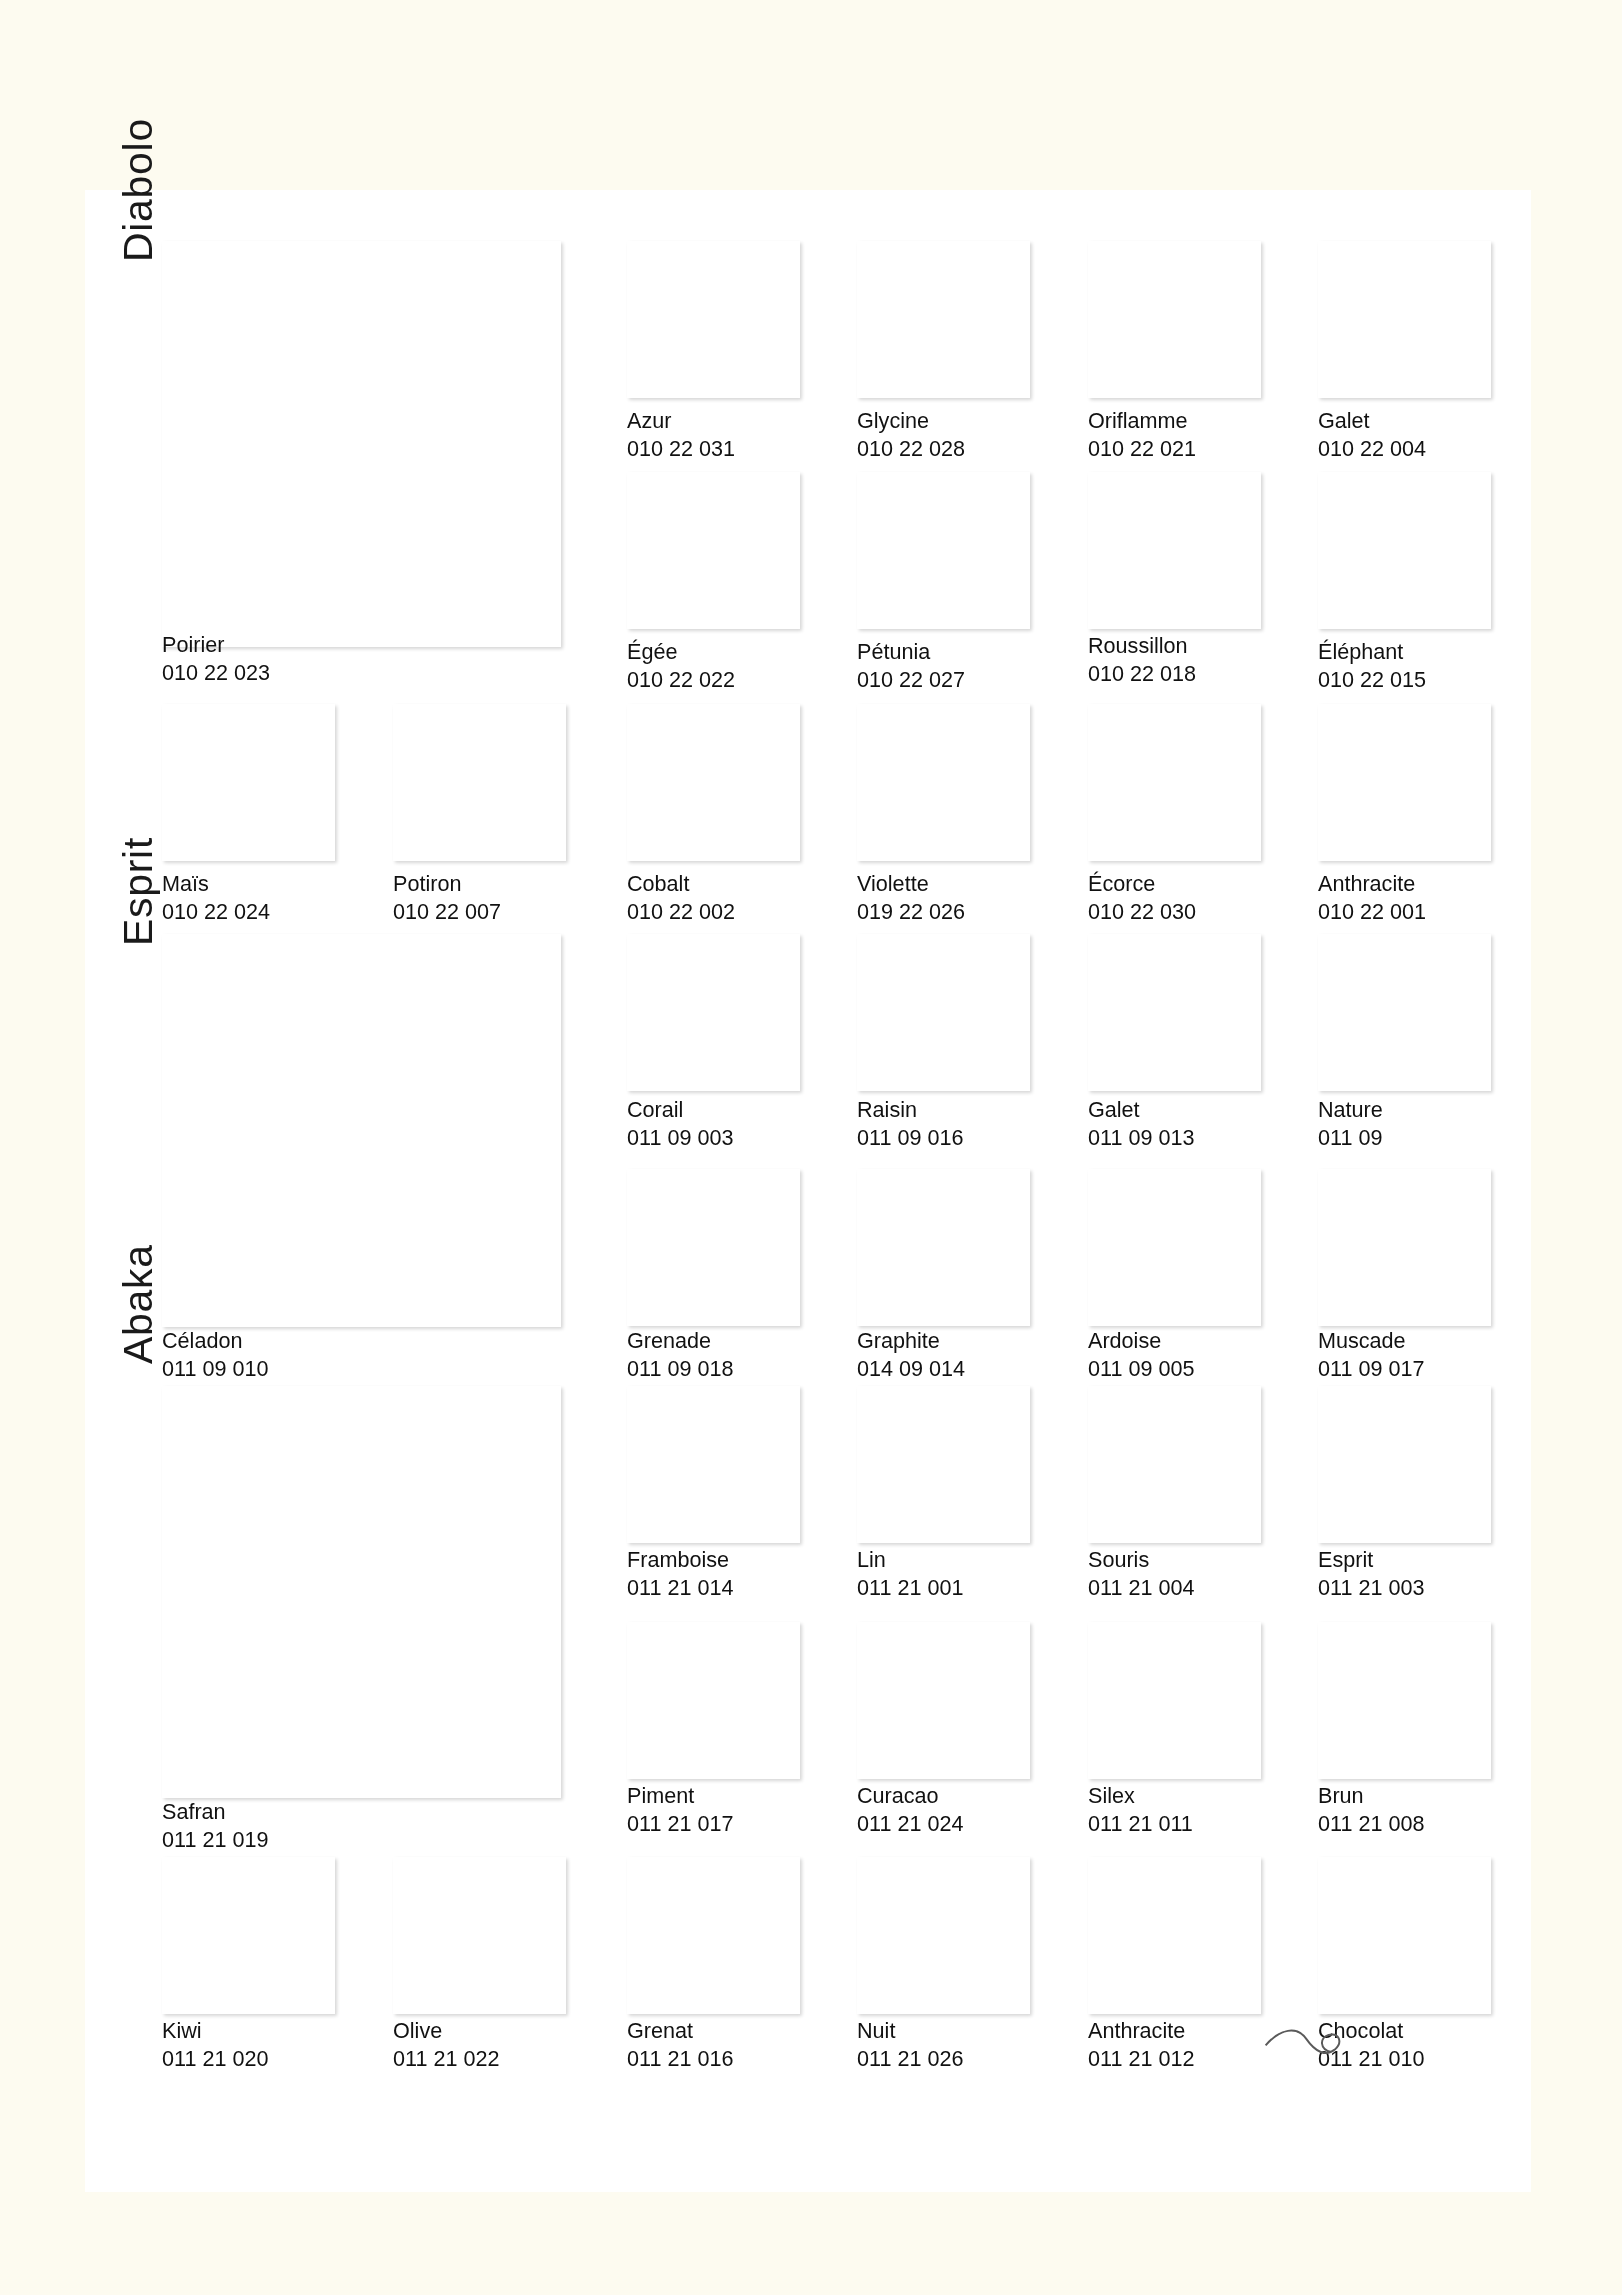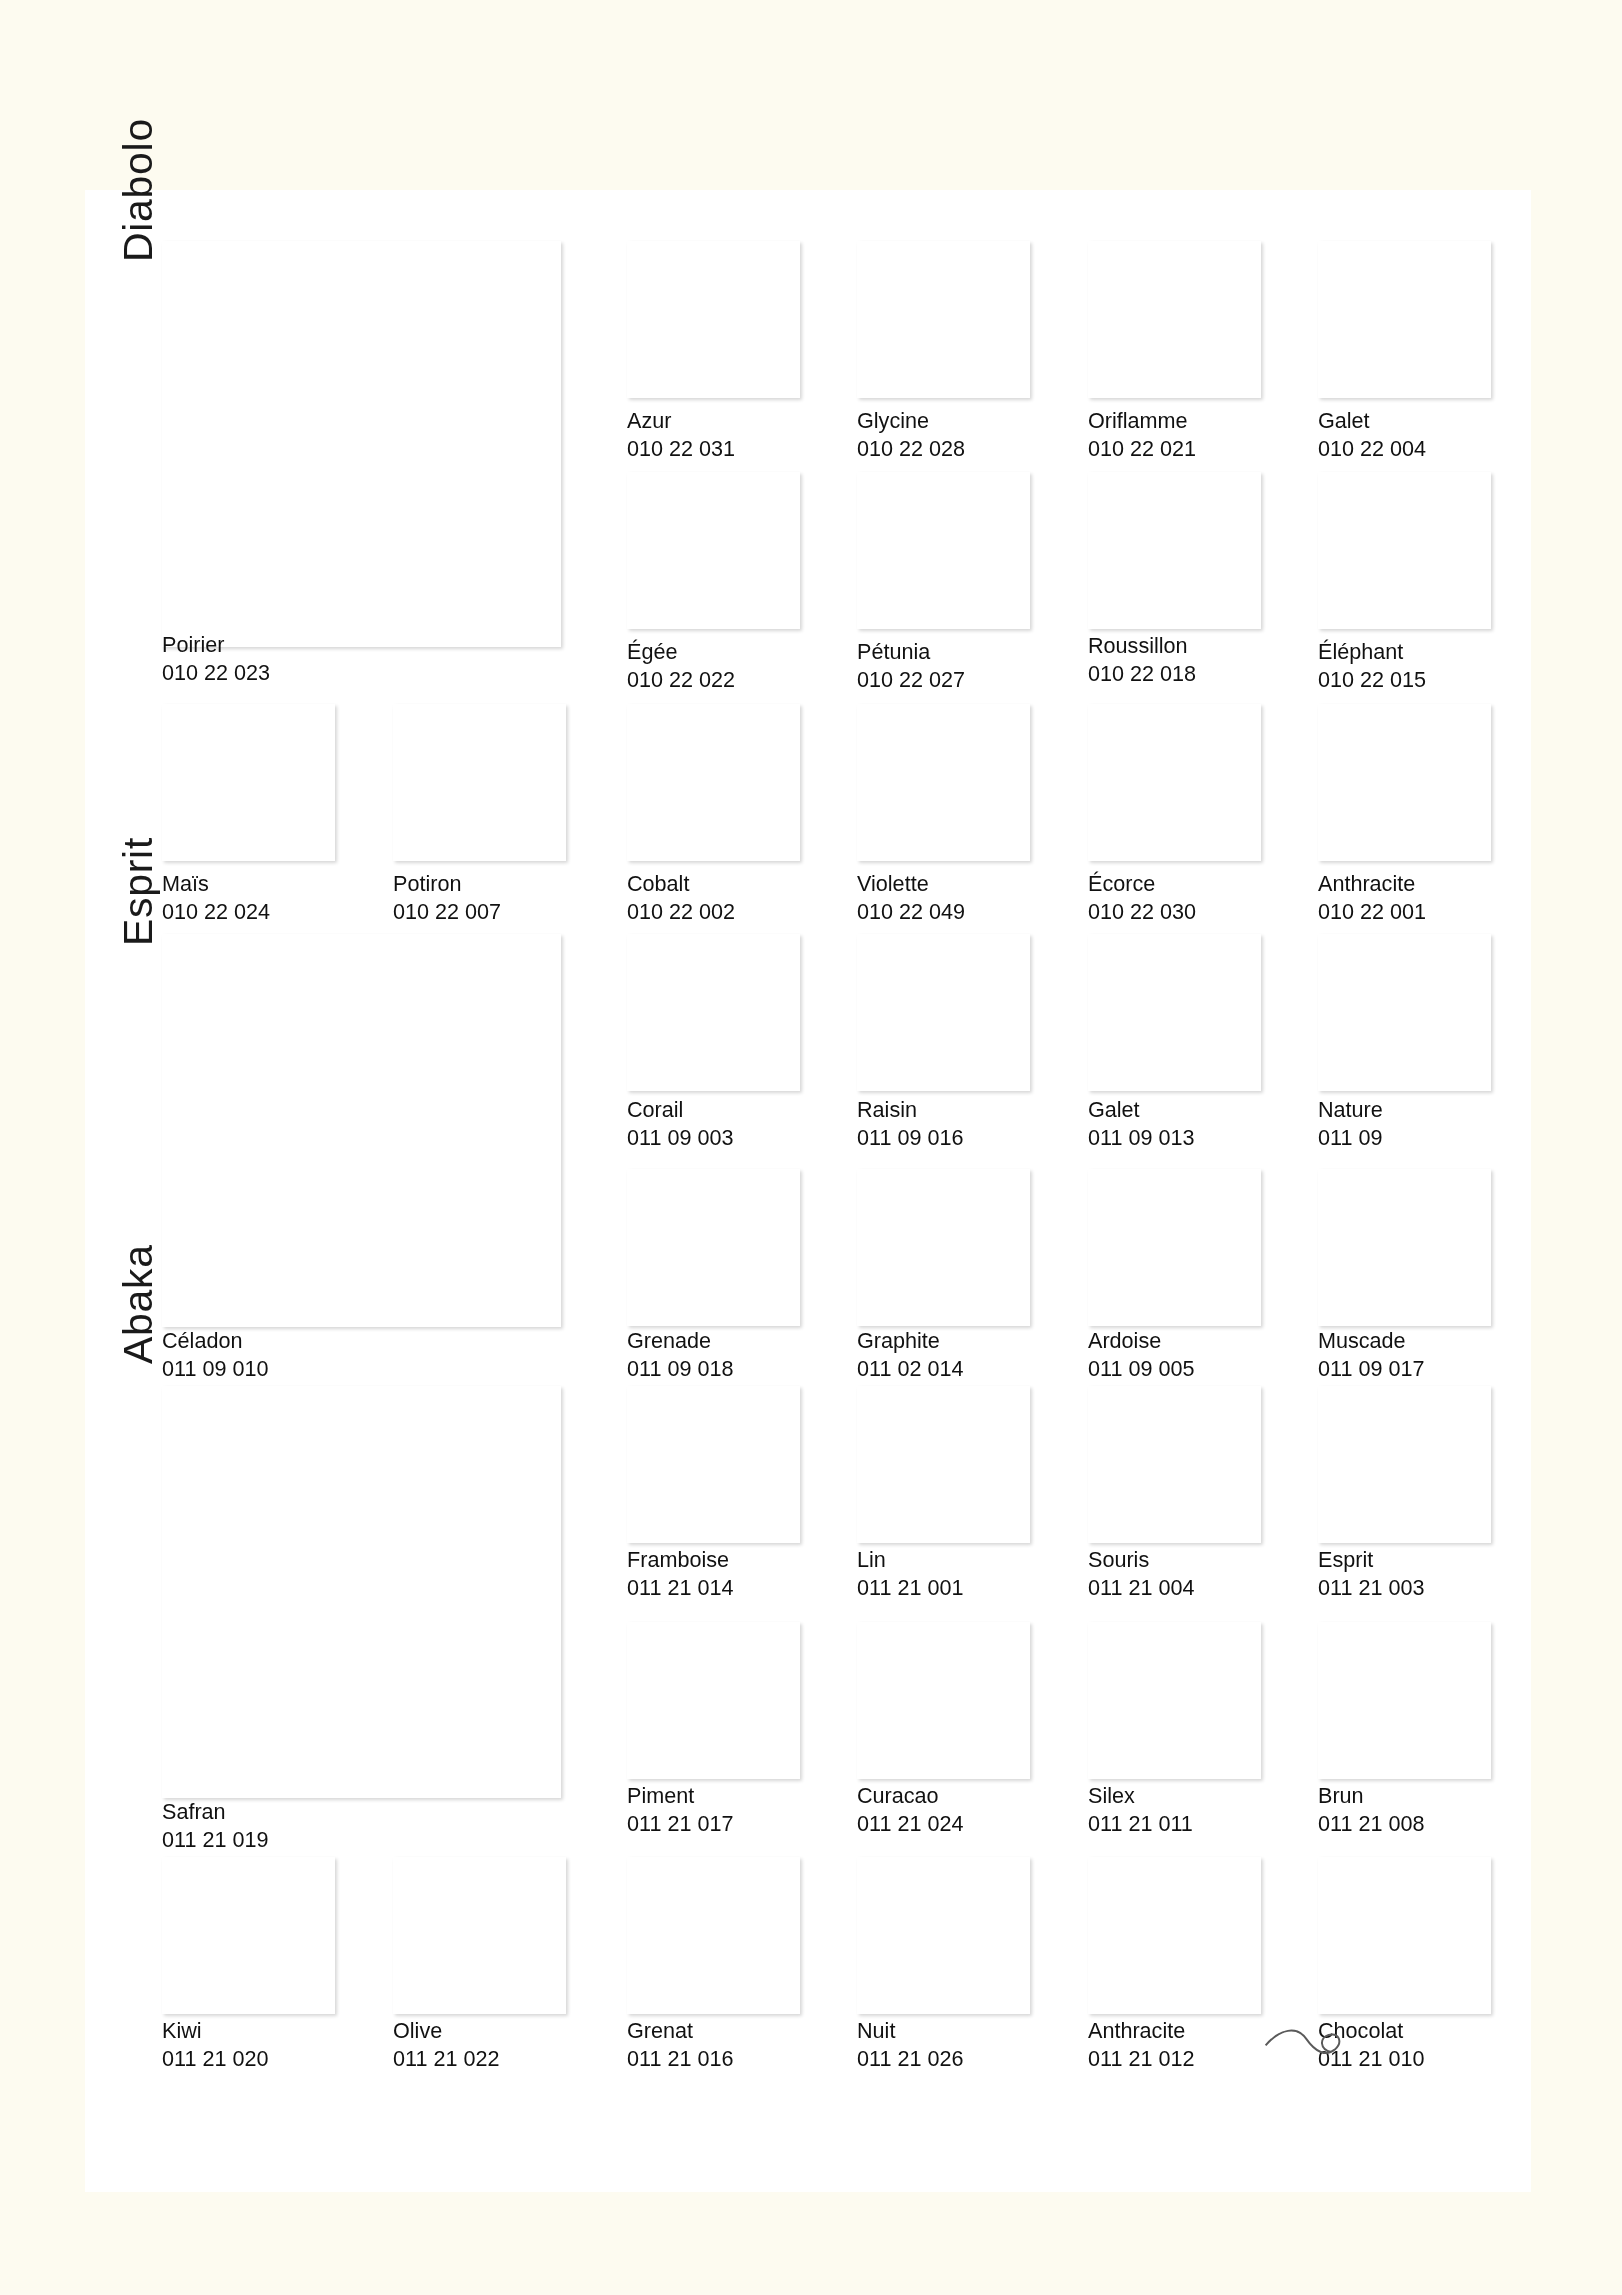--- a/index.html
+++ b/index.html
@@ -168,21 +168,21 @@
       <div class="sw t-diabolo" style="width: 173px; height: 157px; --c: #40619e;"></div>
       <div class="cap" style="top: 166px;">
         <span class="nm">Cobalt</span>
         <span class="cd">010 22 002</span>
       </div>
     </div>
     <div class="cell" style="left: 857px; top: 704px; width: 173px;">
       <div class="sw t-diabolo" style="width: 173px; height: 157px; --c: #9e418e;"></div>
       <div class="cap" style="top: 166px;">
         <span class="nm">Violette</span>
-        <span class="cd">010 22 049</span>
+        <span class="cd">019 22 026</span>
       </div>
     </div>
     <div class="cell" style="left: 1088px; top: 704px; width: 173px;">
       <div class="sw t-diabolo" style="width: 173px; height: 157px; --c: #918d77;"></div>
       <div class="cap" style="top: 166px;">
         <span class="nm">Écorce</span>
         <span class="cd">010 22 030</span>
       </div>
     </div>
     <div class="cell" style="left: 1318px; top: 704px; width: 173px;">
@@ -232,21 +232,21 @@
       <div class="sw t-esprit" style="width: 173px; height: 157px; --c: #eb2046;"></div>
       <div class="cap" style="top: 158px;">
         <span class="nm">Grenade</span>
         <span class="cd">011 09 018</span>
       </div>
     </div>
     <div class="cell" style="left: 857px; top: 1169px; width: 173px;">
       <div class="sw t-esprit" style="width: 173px; height: 157px; --c: #313d38;"></div>
       <div class="cap" style="top: 158px;">
         <span class="nm">Graphite</span>
-        <span class="cd">011 02 014</span>
+        <span class="cd">014 09 014</span>
       </div>
     </div>
     <div class="cell" style="left: 1088px; top: 1169px; width: 173px;">
       <div class="sw t-esprit" style="width: 173px; height: 157px; --c: #505856;"></div>
       <div class="cap" style="top: 158px;">
         <span class="nm">Ardoise</span>
         <span class="cd">011 09 005</span>
       </div>
     </div>
     <div class="cell" style="left: 1318px; top: 1169px; width: 173px;">

